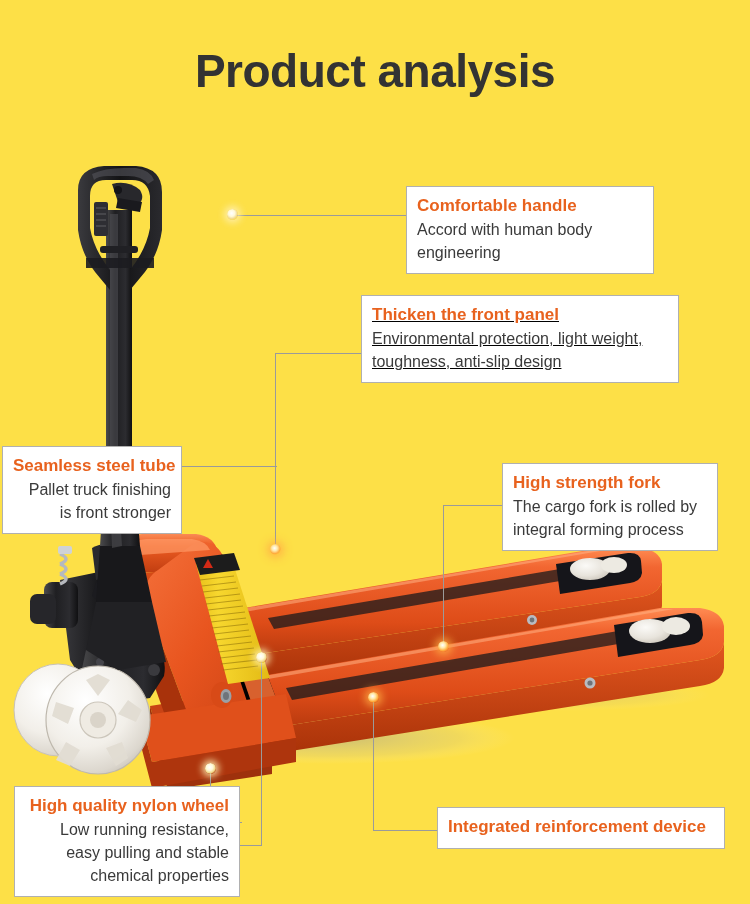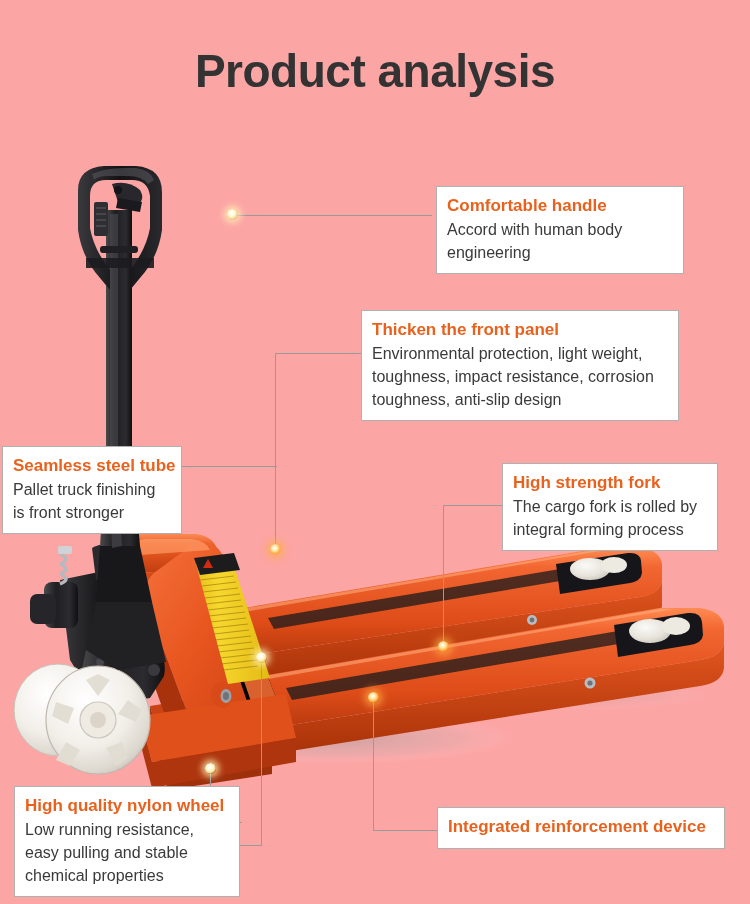--- a/index.html
+++ b/index.html
@@ -5,21 +5,21 @@
   * { box-sizing: border-box; margin: 0; padding: 0; }
   html, body {
     width: 750px; height: 904px;
     background: #ffffff;
     font-family: "Liberation Sans", sans-serif;
     overflow: hidden;
   }
   #stage {
     position: relative;
     width: 750px; height: 904px;
-    background: #fca5a5;
+    background: #fde047;
     padding-left: 40px;
   }
 
   
   .page-title {
     position: absolute;
     left: 0; top: 44px; width: 750px;
     text-align: center;
     font-size: 46px;
     font-weight: bold;
@@ -40,21 +40,21 @@
     font-size: 17px;
     font-weight: bold;
     line-height: 24px;
     white-space: nowrap;
   }
   .callout .c-body {
     color: #3a3a3a;
     font-size: 16px;
     line-height: 23px;
   }
-  .callout.right-align { text-align: left; }
+  .callout.right-align { text-align: right; }
 
   
   .conn {
     position: absolute;
     background: #9a9a9a;
     z-index: 20;
   }
   .conn.h { height: 1px; }
   .conn.v { width: 1px; }
 
@@ -340,29 +340,28 @@
   <div class="dot" style="left:256px; top:652px;"></div>
 
   <div class="conn v" style="left:210px; top:768px; height:54px;"></div>
   <div class="conn h" style="left:210px; top:822px; width:32px;"></div>
   <div class="dot" style="left:205px; top:763px;"></div>
 
   <div class="conn v" style="left:373px; top:697px; height:133px;"></div>
   <div class="conn h" style="left:373px; top:830px; width:66px;"></div>
   <div class="dot amber" style="left:368px; top:692px;"></div>
 
-  <div class="callout" style="left:436px; top:186px; width:248px;">
+  <div class="callout" style="left:406px; top:186px; width:248px;">
     <div class="c-title">Comfortable handle</div>
     <div class="c-body">Accord with human body engineering</div>
   </div>
 
-  <div class="callout" style="left:361px; top:310px; width:318px;">
+  <div class="callout" style="left:361px; top:295px; width:318px;text-decoration:underline;">
     <div class="c-title">Thicken the front panel</div>
     <div class="c-body">Environmental protection, light weight,</div>
-    <div class="c-body">toughness, impact resistance, corrosion</div>
     <div class="c-body">toughness, anti-slip design</div>
   </div>
 
   <div class="callout right-align" style="left:2px; top:446px; width:180px;">
     <div class="c-title">Seamless steel tube</div>
     <div class="c-body">Pallet truck finishing</div>
     <div class="c-body">is front stronger</div>
   </div>
 
   <div class="callout right-align" style="left:14px; top:786px; width:226px;">

